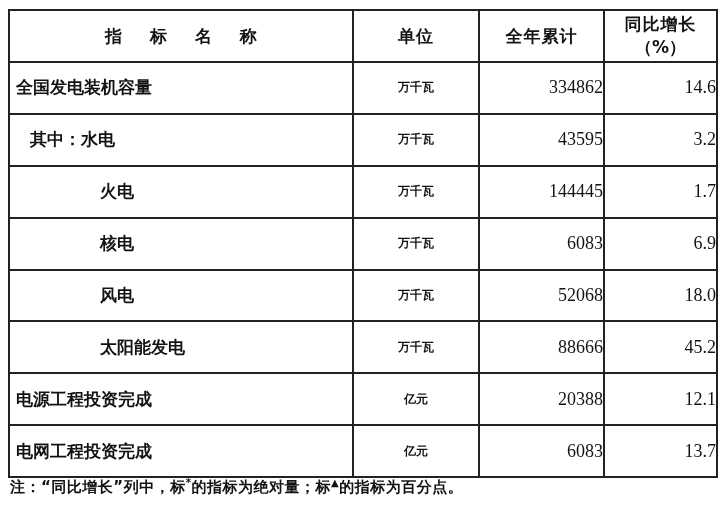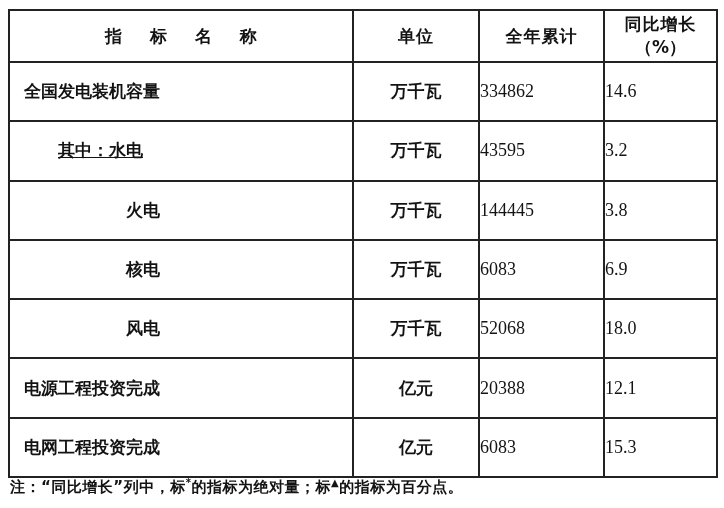--- a/index.html
+++ b/index.html
@@ -41,35 +41,35 @@
     text-align: center;
     line-height: 1.35;
   }
   th .hdr-main { letter-spacing: 1px; }
   th.h-name .hdr-main { letter-spacing: 11px; padding-left: 11px; }
 
   td.name {
     font-size: 17px;
     font-weight: bold;
     text-align: left;
-    padding-left: 14px;
+    padding-left: 6px;
   }
-  td.name.ind1 { padding-left: 48px; text-decoration: underline; }
-  td.name.ind2 { padding-left: 116px; }
+  td.name.ind1 { padding-left: 20px; }
+  td.name.ind2 { padding-left: 90px; }
 
   td.unit {
-    font-size: 17px;
+    font-size: 12px;
     font-weight: bold;
     text-align: center;
   }
   td.num {
     font-family: "Liberation Serif", "DejaVu Serif", serif;
     font-weight: normal;
     font-size: 18px;
-    text-align: left;
+    text-align: right;
   }
   td.num sup.mark {
     font-size: 12px;
     line-height: 0;
     vertical-align: super;
   }
 
   .footnote {
     margin-top: 0;
     padding-left: 2px;
@@ -126,52 +126,58 @@
         <td class="name ind1">其中：水电</td>
         <td class="unit">万千瓦</td>
         <td class="num">43595</td>
         <td class="num"><span>3.2</span><sup class="mark"></sup></td>
       </tr>
 
       <tr>
         <td class="name ind2">火电</td>
         <td class="unit">万千瓦</td>
         <td class="num">144445</td>
-        <td class="num"><span>3.8</span><sup class="mark"></sup></td>
+        <td class="num"><span>1.7</span><sup class="mark"></sup></td>
       </tr>
 
       <tr>
         <td class="name ind2">核电</td>
         <td class="unit">万千瓦</td>
         <td class="num">6083</td>
         <td class="num"><span>6.9</span><sup class="mark"></sup></td>
       </tr>
 
       <tr>
         <td class="name ind2">风电</td>
         <td class="unit">万千瓦</td>
         <td class="num">52068</td>
         <td class="num"><span>18.0</span><sup class="mark"></sup></td>
       </tr>
 
+      <tr>
+        <td class="name ind2">太阳能发电</td>
+        <td class="unit">万千瓦</td>
+        <td class="num">88666</td>
+        <td class="num"><span>45.2</span><sup class="mark"></sup></td>
+      </tr>
 
 
 
       <tr>
         <td class="name">电源工程投资完成</td>
         <td class="unit">亿元</td>
         <td class="num">20388</td>
         <td class="num"><span>12.1</span><sup class="mark"></sup></td>
       </tr>
 
       <tr>
         <td class="name">电网工程投资完成</td>
         <td class="unit">亿元</td>
         <td class="num">6083</td>
-        <td class="num"><span>15.3</span><sup class="mark"></sup></td>
+        <td class="num"><span>13.7</span><sup class="mark"></sup></td>
       </tr>
 
     </tbody>
   </table>
 
   <div class="footnote">
     <span>注：“同比增长”列中，标</span><sup>*</sup><span>的指标为绝对量；标</span><sup>▲</sup><span>的指标为百分点。</span>
   </div>
 
 </div>

